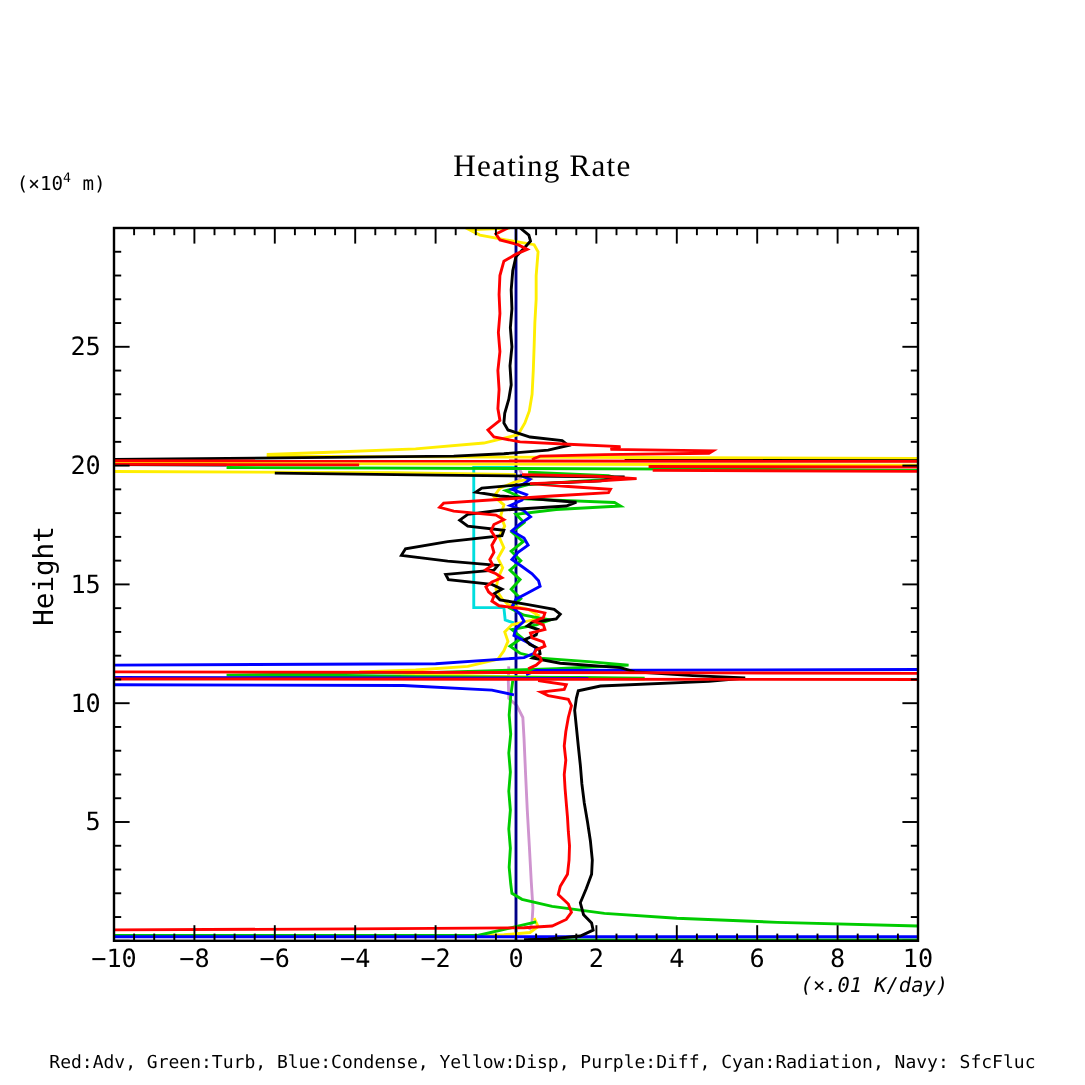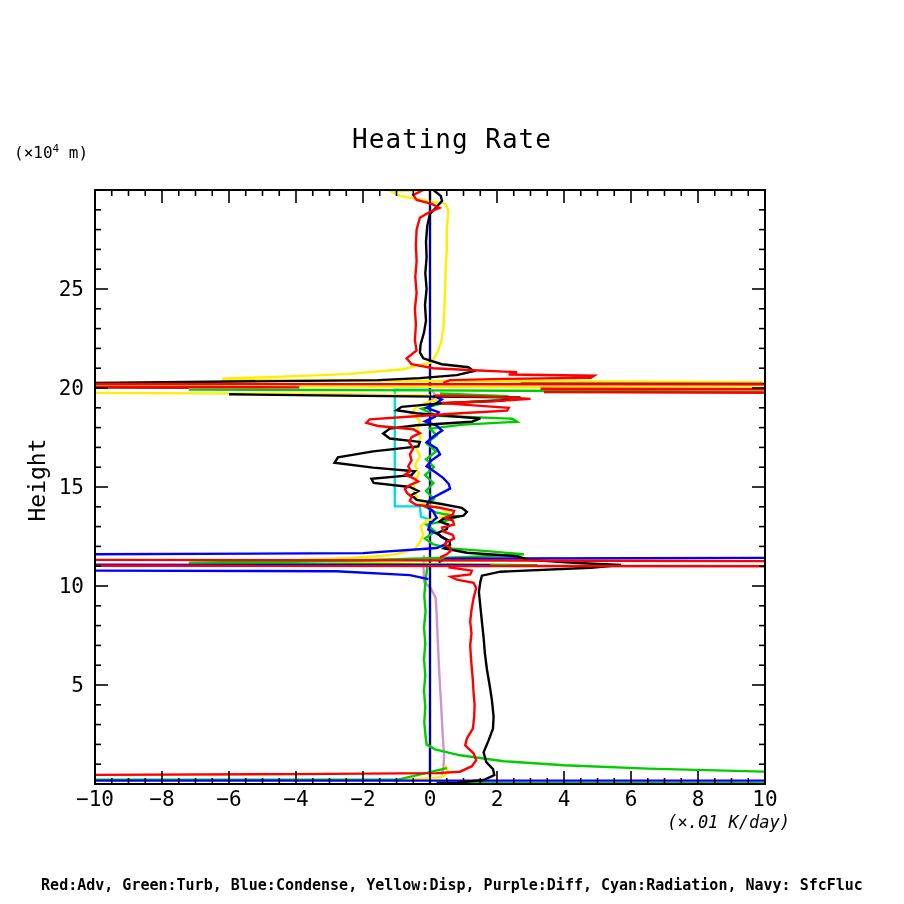--- a/index.html
+++ b/index.html
@@ -1,24 +1,24 @@
 <!DOCTYPE html>
 <html><head>
 <meta charset="utf-8">
 <style>
   html,body{margin:0;padding:0;background:#ffffff;}
   body{width:904px;height:904px;position:relative;overflow:hidden;
        font-family:"DejaVu Sans Mono",monospace;color:#000;}
   .abs{position:absolute;}
-  #chart-title{left:0;right:0;top:124px;text-align:center;font-size:26px;letter-spacing:1px;}
+  #chart-title{left:0;right:0;top:124px;text-align:center;font-size:26px;letter-spacing:1px;font-family:Liberation Serif, serif;}
   #y-unit{left:14px;top:142px;font-size:16px;}
   #y-unit sup{font-size:11px;}
   #y-axis-label{left:37px;top:480px;font-size:23px;transform:translate(-50%,-50%) rotate(-90deg);white-space:nowrap;}
   #x-unit{top:812px;left:500px;width:290px;text-align:right;font-size:17px;font-style:italic;}
-  #legend-caption{left:0;right:0;top:876px;text-align:center;font-size:15px;white-space:nowrap;font-weight:bold;}
+  #legend-caption{left:0;right:0;top:876px;text-align:center;font-size:15px;white-space:nowrap;}
   svg text{font-family:"DejaVu Sans Mono",monospace;font-size:21px;fill:#000;}
 </style>
 </head>
 <body>
 
 <div class="abs" id="chart-title">Heating Rate</div>
 
 <div class="abs" id="y-unit"><span>(×10</span><sup>4</sup><span> m)</span></div>
 
 <div class="abs" id="y-axis-label">Height</div>

